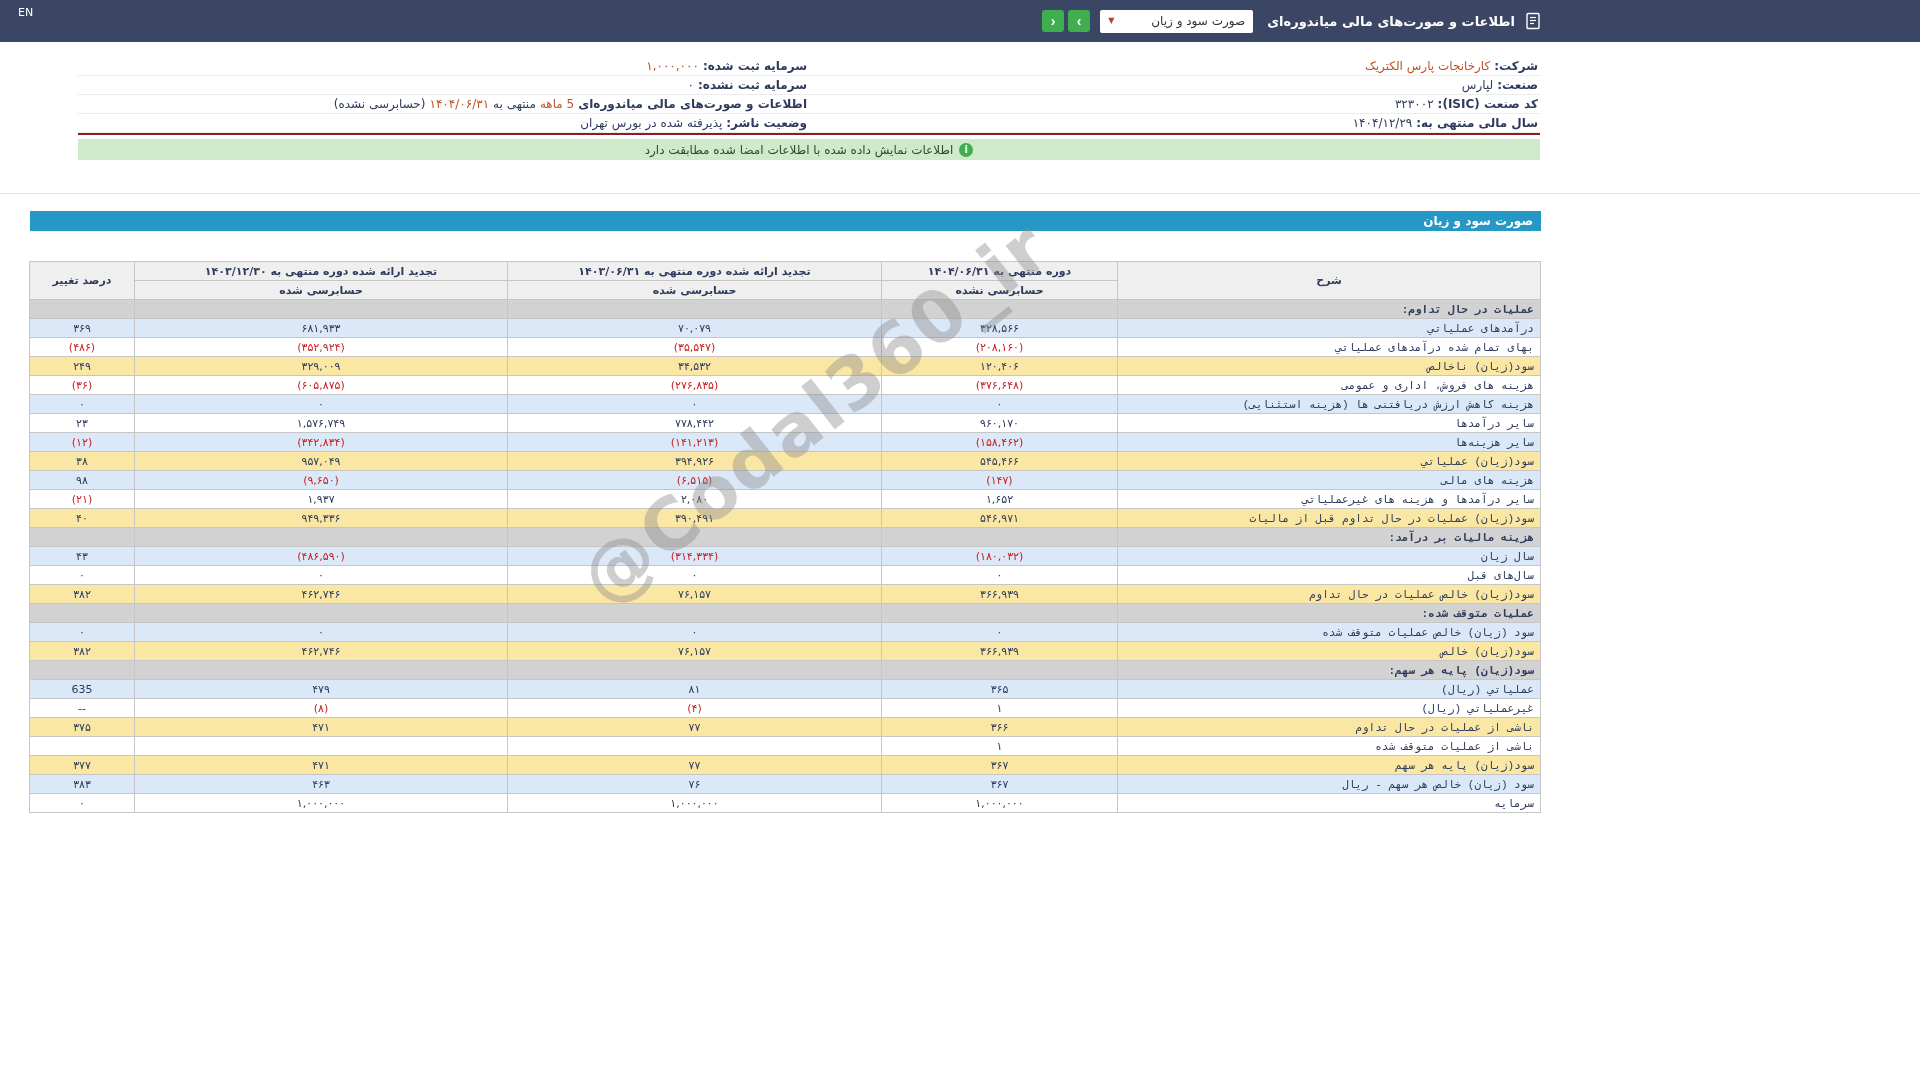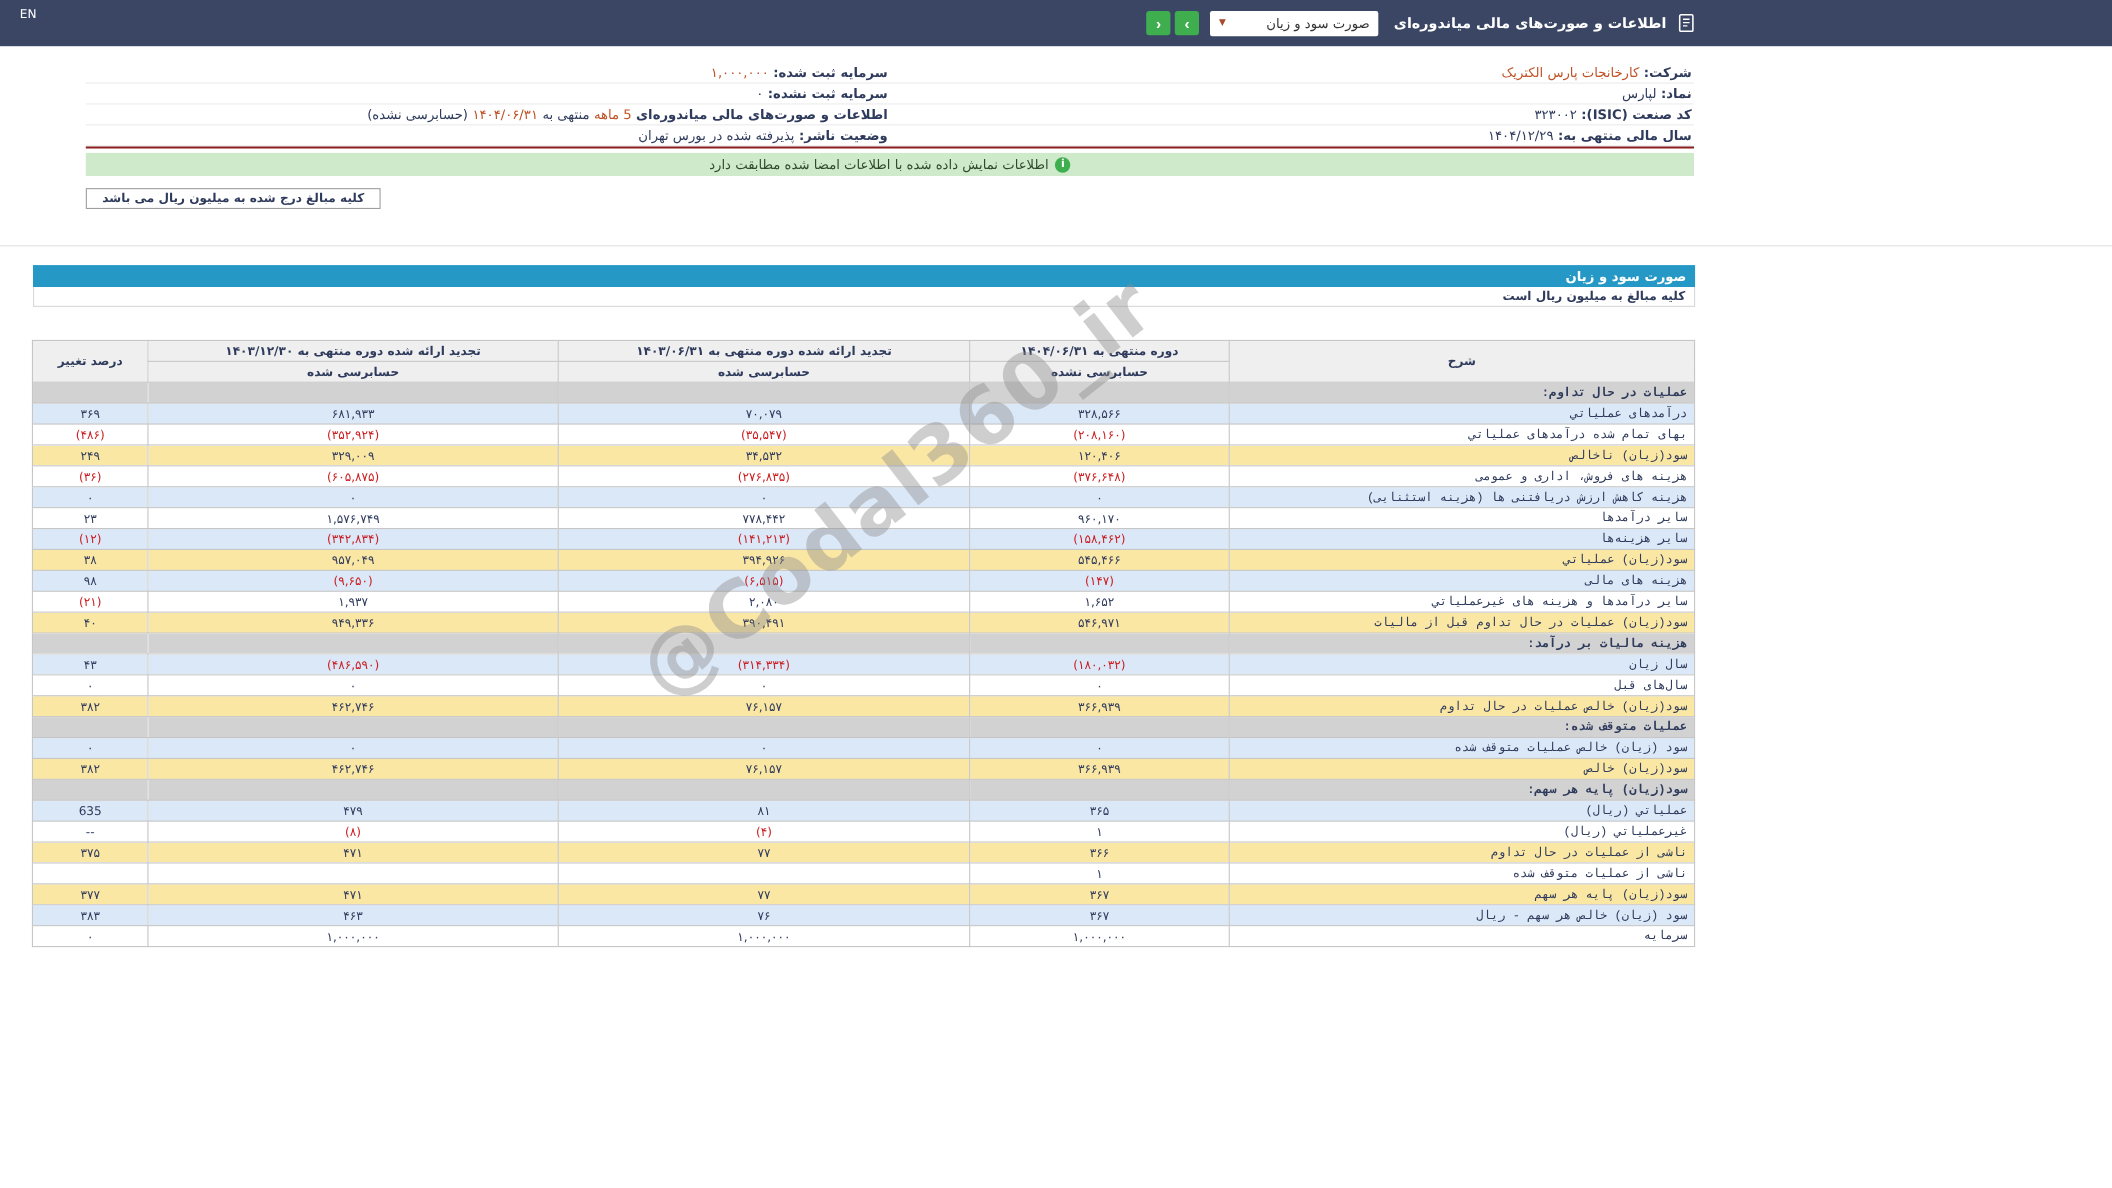--- a/index.html
+++ b/index.html
@@ -76,21 +76,21 @@
   <div class="info-grid">
       <div class="info-field">
         <span class="info-label">شرکت:</span>
         <span class="accent">کارخانجات پارس الکتریک</span>
       </div>
       <div class="info-field">
         <span class="info-label">سرمایه ثبت شده:</span>
         <span class="accent">۱,۰۰۰,۰۰۰</span>
       </div>
       <div class="info-field">
-        <span class="info-label">نماد:</span>
+        <span class="info-label">صنعت:</span>
         <span class="">لپارس</span>
       </div>
       <div class="info-field">
         <span class="info-label">سرمایه ثبت نشده:</span>
         <span class="">۰</span>
       </div>
       <div class="info-field">
         <span class="info-label">کد صنعت (ISIC):</span>
         <span class="">۳۲۳۰۰۲</span>
       </div>
@@ -107,30 +107,26 @@
       </div>
       <div class="info-field">
         <span class="info-label">وضعیت ناشر:</span>
         <span class="">پذیرفته شده در بورس تهران</span>
       </div>
     </div>
   <div class="signature-banner">
     <span class="info-circle">i</span>
     <span>اطلاعات نمایش داده شده با اطلاعات امضا شده مطابقت دارد</span>
   </div>
-  <div class="unit-note-wrap">
-    <span class="unit-note">کلیه مبالغ درج شده به میلیون ریال می باشد</span>
-  </div>
 </div>
 
 <div class="divider"></div>
 
 <div class="statement">
   <div class="stmt-title">صورت سود و زیان</div>
-  <div class="stmt-unit">کلیه مبالغ به میلیون ریال است</div>
 
   <table class="stmt-table">
     <colgroup>
       <col style="width:423px">
         <col style="width:236px">
         <col style="width:374px">
         <col style="width:373px">
         <col style="width:105px">
     </colgroup>
     <thead>

